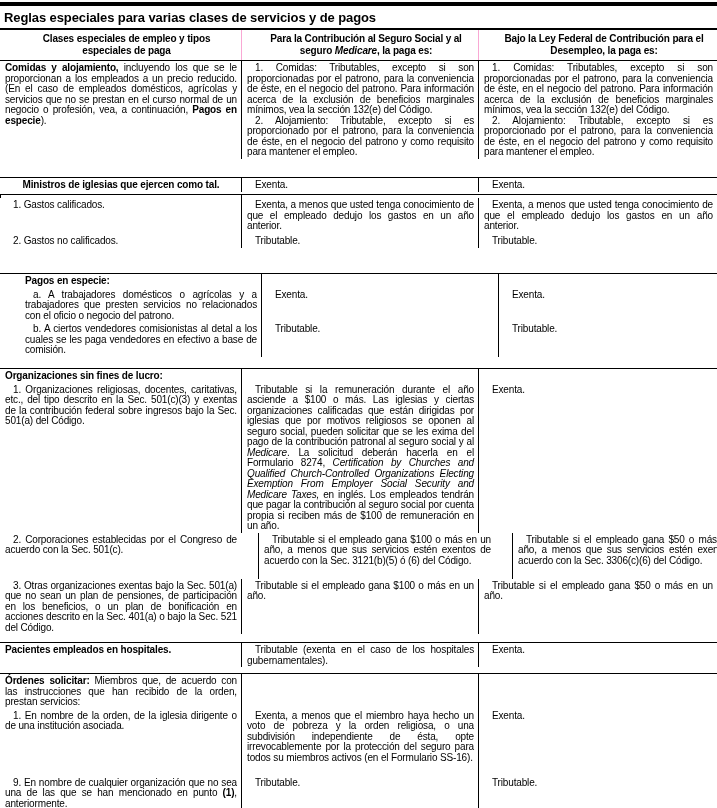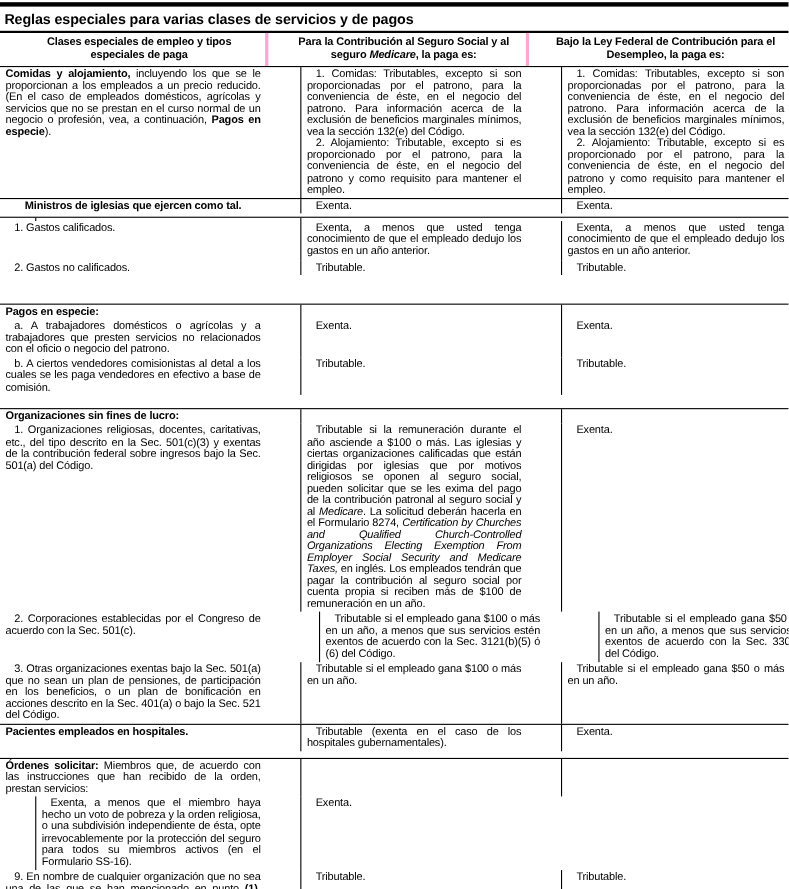--- a/index.html
+++ b/index.html
@@ -33,28 +33,28 @@
   }
   .header-cell {
     font-weight: bold;
     text-align: center;
     padding: 3px 6px 4px 18px;
     line-height: 11.5px;
     display: flex;
     flex-direction: column;
     justify-content: center;
   }
-  .header-cell + .header-cell { border-left: 3px solid #f9a8d4; }
+  .header-cell + .header-cell { border-left: 1px solid #f9a8d4; }
   .rowgroup + .rowgroup { border-top: 1px solid #000; }
   .subrow {
     display: grid;
     grid-template-columns: 241px 237px 239px;
   }
   .cell { padding: 2px 4px 1px 5px; }
-  .cell.c2, .cell.c3 { border-left: 1px solid #000; margin-left: 32px; }
+  .cell.c2, .cell.c3 { border-left: 1px solid #000; }
   .para {
     text-align: justify;
     text-indent: 8px;
   }
   .para.flush { text-indent: 0; }
   .para.center { text-align: center; text-indent: 0; }
   .b { font-weight: bold; }
   .i { font-style: italic; }
 </style>
 </head>
@@ -126,21 +126,21 @@
               <p class="para"><span>2. Gastos no calificados.</span></p>
             </div>
             <div class="cell c2">
               <p class="para"><span>Tributable.</span></p>
             </div>
             <div class="cell c3">
               <p class="para"><span>Tributable.</span></p>
             </div>
           </div>
         </div>
-        <div class="rowgroup" style="min-height: 95px;">
+        <div class="rowgroup" style="min-height: 95px; padding-left: 20px;">
           <div class="subrow">
             <div class="cell c1">
               <p class="para flush"><span class="b">Pagos en especie:</span></p>
             </div>
             <div class="cell c2"></div>
             <div class="cell c3"></div>
           </div>
           <div class="subrow">
             <div class="cell c1">
               <p class="para"><span>a. A trabajadores domésticos o agrícolas y a trabajadores que presten servicios no relacionados con el oficio o negocio del patrono.</span></p>
@@ -221,20 +221,23 @@
         </div>
         <div class="rowgroup" style="min-height: 126px;">
           <div class="subrow">
             <div class="cell c1">
               <p class="para flush"><span class="b">Órdenes solicitar:</span><span> Miembros que, de acuerdo con las instrucciones que han recibido de la orden, prestan servicios:</span></p>
             </div>
             <div class="cell c2"></div>
             <div class="cell c3"></div>
           </div>
           <div class="subrow" style="min-height: 67px;">
+            <div class="cell c1">
+              <p class="para"><span>1. En nombre de la orden, de la iglesia dirigente o de una institución asociada.</span></p>
+            </div>
             <div class="cell c2">
               <p class="para"><span>Exenta, a menos que el miembro haya hecho un voto de pobreza y la orden religiosa, o una subdivisión independiente de ésta, opte irrevocablemente por la protección del seguro para todos su miembros activos (en el Formulario SS-16).</span></p>
             </div>
             <div class="cell c3">
               <p class="para"><span>Exenta.</span></p>
             </div>
           </div>
           <div class="subrow">
             <div class="cell c1">
               <p class="para"><span>9. En nombre de cualquier organización que no sea una de las que se han mencionado en punto </span><span class="b">(1)</span><span>, anteriormente.</span></p>

